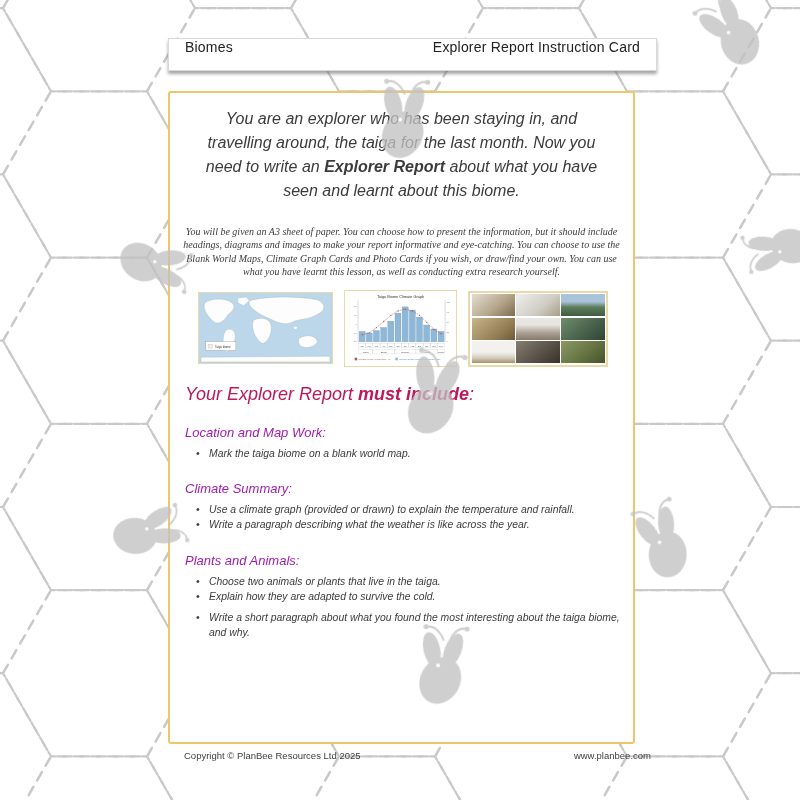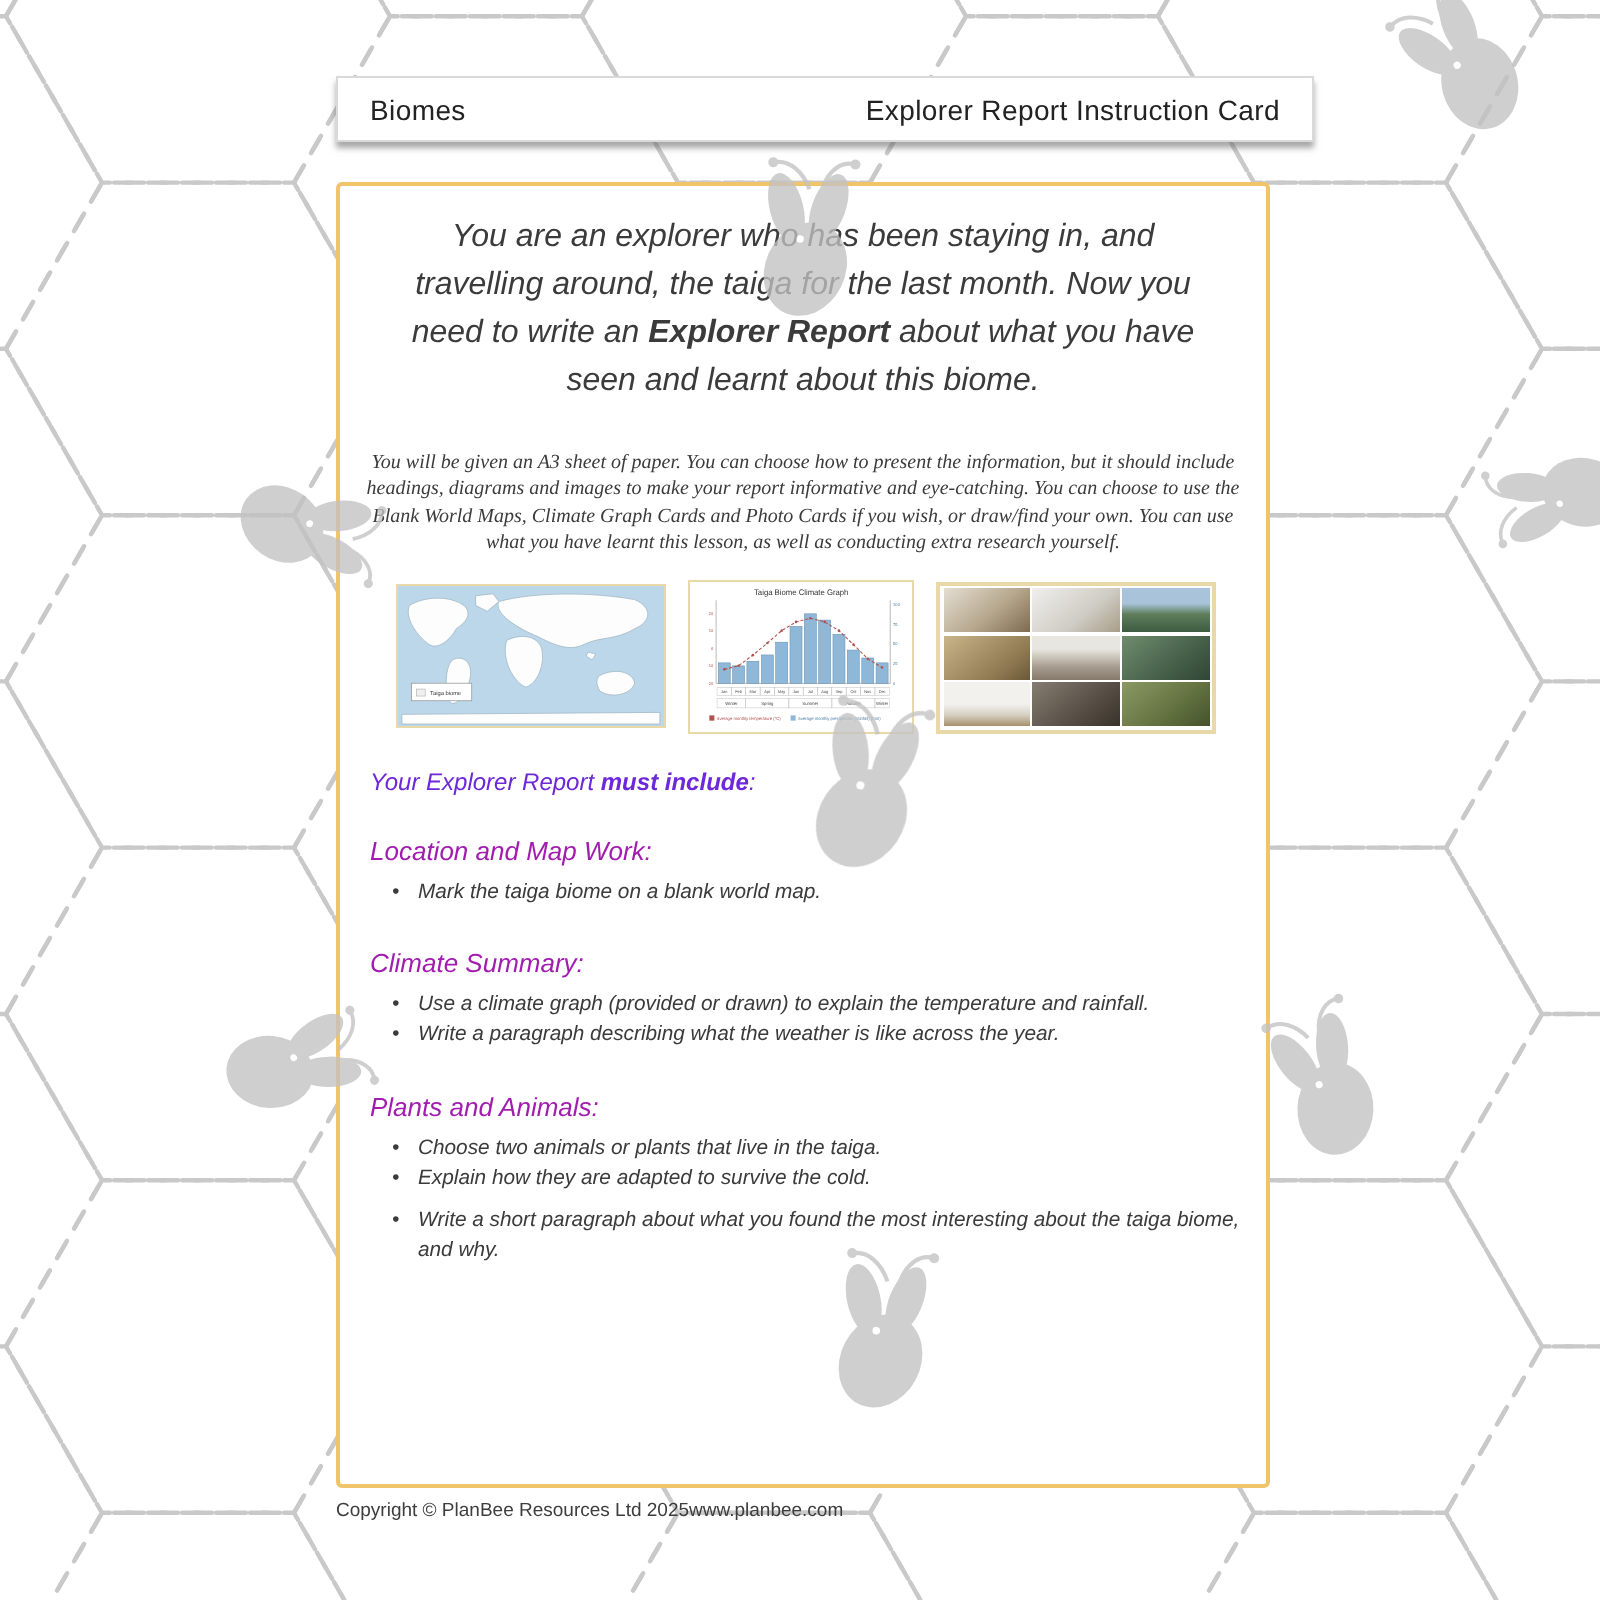--- a/index.html
+++ b/index.html
@@ -6,21 +6,21 @@
   body{
     width:800px;height:800px;position:relative;overflow:hidden;background:#ffffff;
     font-family:"Liberation Sans",sans-serif;
   }
   .gfx{position:absolute;left:0;top:0;width:800px;height:800px;}
   #hex-svg{z-index:0;}
   #bee-svg{z-index:5;pointer-events:none;}
 
   .header{
     position:absolute;left:168px;top:38px;width:489px;height:33px;background:#ffffff;
-    z-index:2;display:flex;justify-content:space-between;align-items:center;
+    z-index:2;display:flex;justify-content:space-between;
     padding:0 16px;box-sizing:border-box;border:1px solid #d9d9d9;
     box-shadow:0 3px 3px rgba(95,95,95,.55);
   }
   .header span{font-size:14px;color:#222;letter-spacing:.2px;}
 
   .card{
     position:absolute;left:168px;top:91px;width:467px;height:653px;background:#ffffff;
     border:2.5px solid #f0c468;border-radius:3px;z-index:1;box-sizing:border-box;
     padding:0 13px;color:#3b3b3b;
   }
@@ -42,29 +42,29 @@
   .t1{background:linear-gradient(140deg,#e3ded2,#b7a88e 55%,#7e6b50);}
   .t2{background:linear-gradient(140deg,#f0efed,#cfccc4 60%,#a89d88);}
   .t3{background:linear-gradient(#a9c4da 35%,#5d7d5a 60%,#3e5c42);}
   .t4{background:linear-gradient(140deg,#c9b58a,#8f7a52 70%,#6a5838);}
   .t5{background:linear-gradient(#e8e6e0 30%,#a79d90 70%,#857a6a);}
   .t6{background:linear-gradient(140deg,#6f8d6d,#46604a 60%,#2f4634);}
   .t7{background:linear-gradient(#f2f1ee 50%,#d6d0c2 75%,#a6906c);}
   .t8{background:linear-gradient(140deg,#857d72,#574f45 60%,#38322a);}
   .t9{background:linear-gradient(140deg,#8b9a64,#62713f 60%,#45522c);}
 
-  .must{margin:17px 2px 0;font-size:12px;color:#6d28d9;}
+  .must{margin:17px 2px 0;font-size:18px;color:#be185d;}
   .sec h3{margin:20px 2px 0;font-size:13px;font-weight:normal;color:#a21caf;}
   .sec ul{margin:7px 0 0;padding:0 0 0 26px;list-style:none;}
   .sec li{position:relative;font-size:10.4px;line-height:1.38;margin-bottom:1px;}
   .sec li::before{content:"\2022";position:absolute;left:-13px;top:0;}
 
   .footer{
-    position:absolute;left:168px;top:750px;width:467px;display:flex;
-    font-size:9.5px;color:#3d3d3d;z-index:1;
+    position:absolute;left:184px;top:750px;width:467px;display:flex;
+    justify-content:space-between;font-size:9.5px;color:#3d3d3d;z-index:1;
   }
   svg text{font-family:"Liberation Sans",sans-serif;}
 </style>
 </head>
 <body>
 
 <svg class="gfx" id="hex-svg" viewBox="0 0 800 800">
   <g id="hex-layer" fill="none" stroke="#c9c9c9" stroke-width="2.2" stroke-dasharray="9 8" stroke-linecap="round">
       <polygon points="-285.0,-158.1 -237.0,-241.3 -141.0,-241.3 -93.0,-158.1 -141.0,-75.0 -237.0,-75.0"></polygon>
       <polygon points="-285.0,8.1 -237.0,-75.0 -141.0,-75.0 -93.0,8.1 -141.0,91.3 -237.0,91.3"></polygon>

